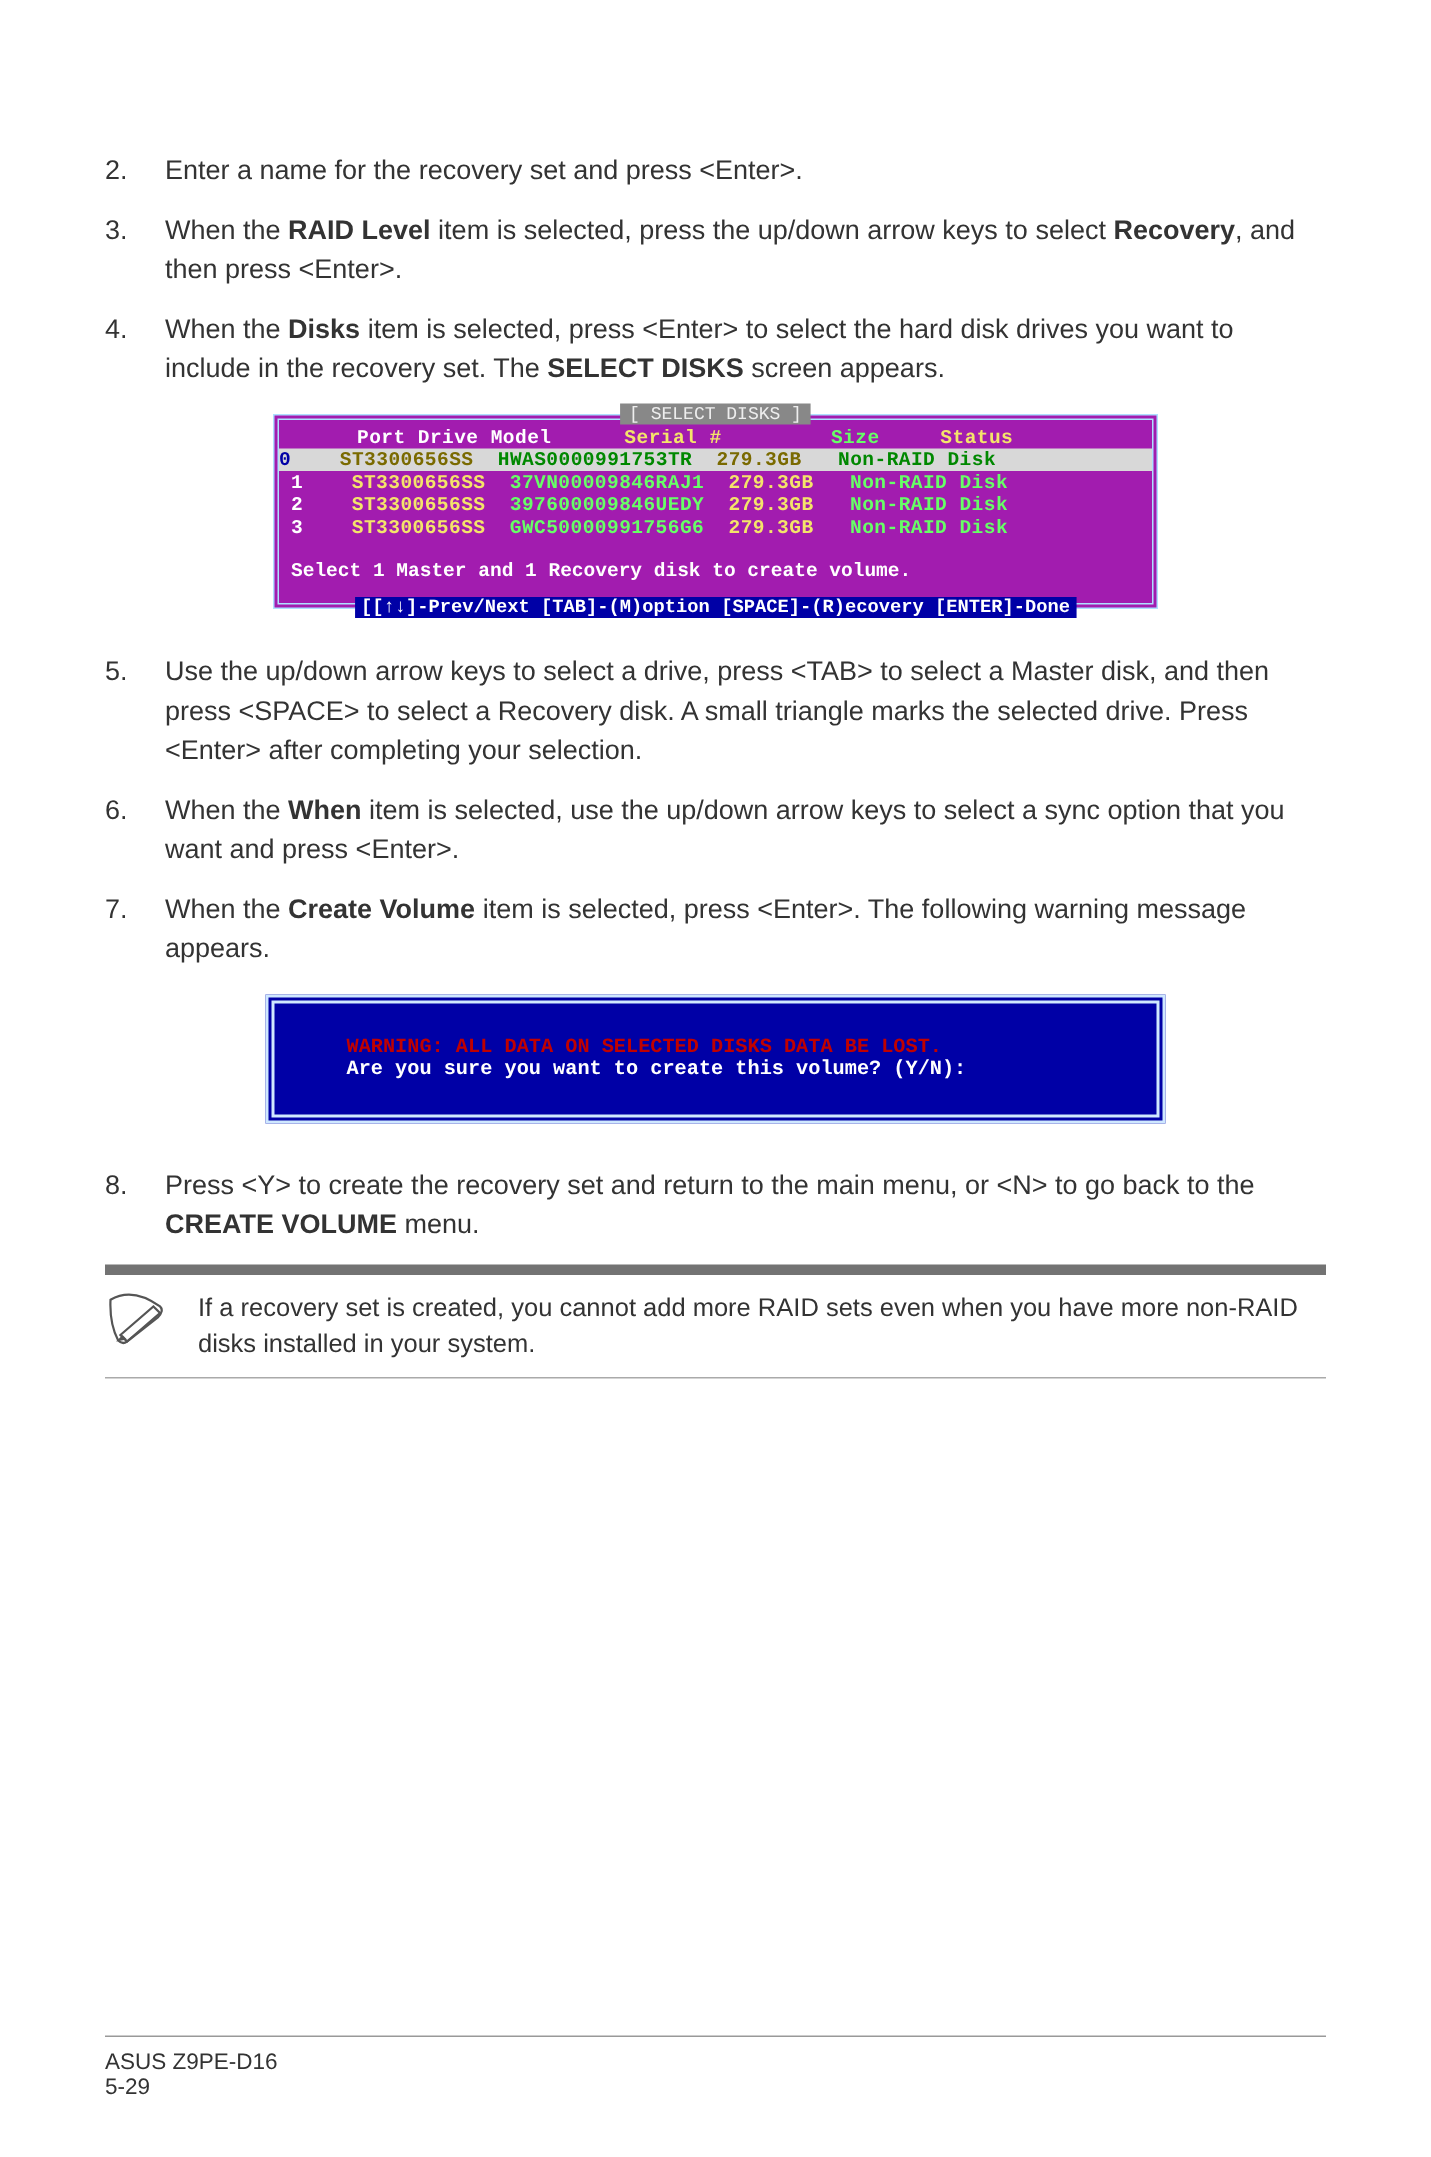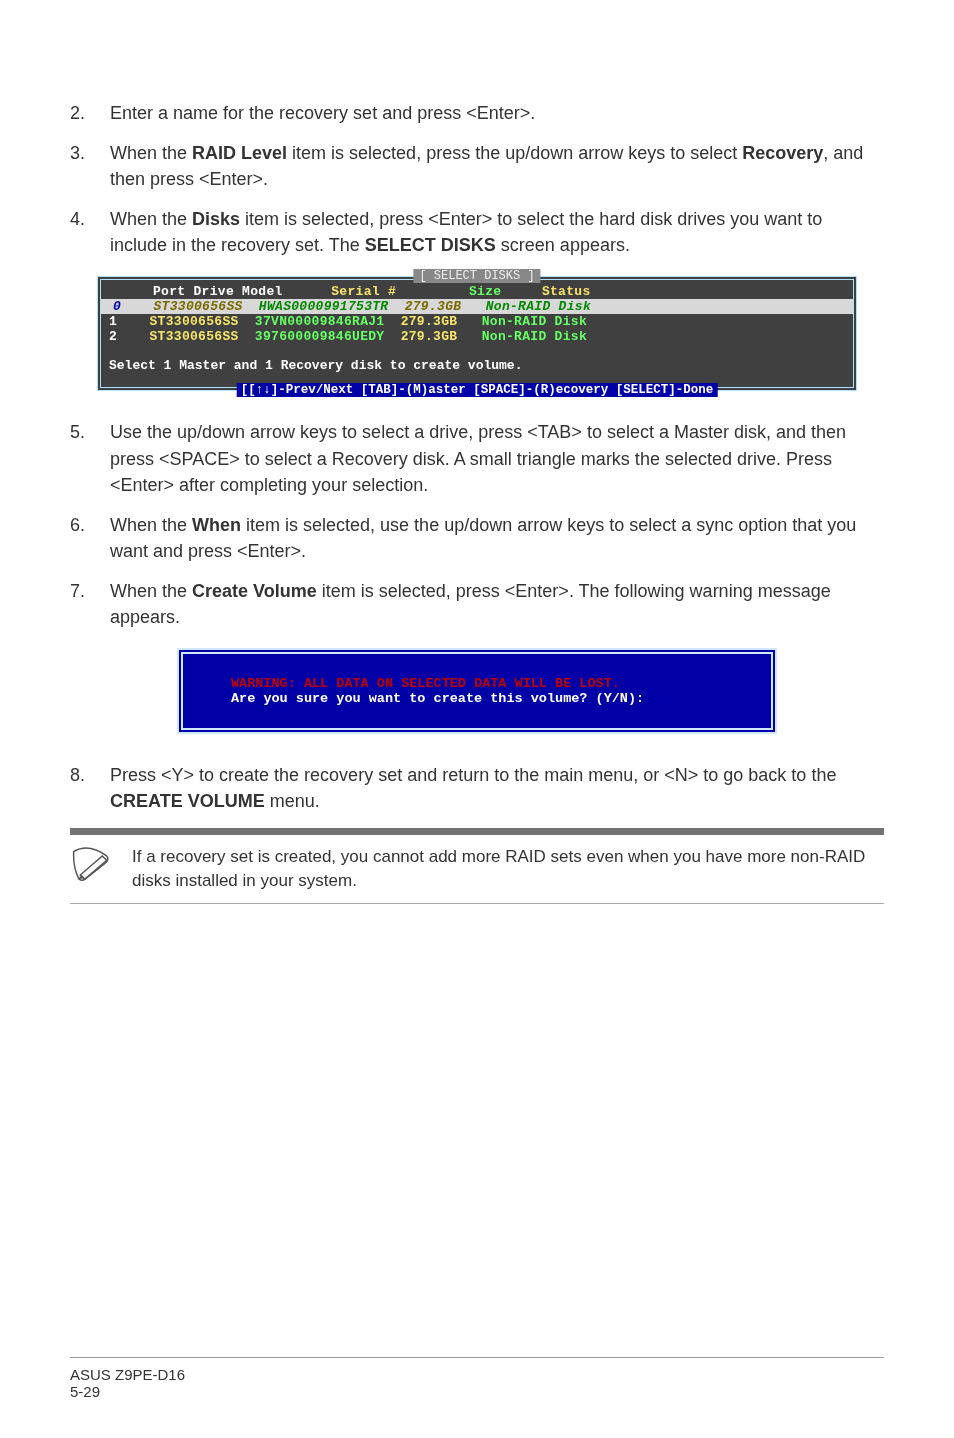--- a/index.html
+++ b/index.html
@@ -13,22 +13,22 @@
     padding: 100px 70px 40px 70px;
   }
   ol.main-list { list-style: none; }
   li.item { display: flex; margin-bottom: 14px; line-height: 1.45; }
   li.item .num { width: 40px; flex-shrink: 0; }
   li.item .txt { flex: 1; }
   b { font-weight: bold; }
 
   .bios-box {
     margin: 18px auto 28px auto;
-    width: 760px;
-    background: #404040;
+    width: 590px;
+    background: #a21caf;
     border: 4px double #aee0ff;
     font-family: "Courier New", monospace;
     font-size: 13px;
     color: #fff;
     padding: 0;
     position: relative;
   }
   .bios-title-wrap {
     position: relative;
     height: 0;
@@ -48,23 +48,22 @@
   .bios-row { white-space: pre; font-weight: bold; letter-spacing: 0.3px; }
   .bios-header { color: #fff; margin-left: 44px; }
   .yel { color: #f4e46a; }
   .grn { color: #66ff66; }
   .bios-highlight {
     background: #d8d8d8;
     color: #0000a6;
     display: inline-block;
     width: calc(100% + 16px);
     margin-left: -8px;
-    padding-left: 12px;
+    padding-left: 0;
     white-space: pre;
-    font-style: italic;
   }
   .bios-highlight .grn { color: #008800; }
   .bios-highlight .yel { color: #7a6a00; }
   .bios-msg { text-align: left; margin: 14px 0 10px 0; color: #fff; font-weight: bold; }
   .bios-footer-wrap {
     position: relative; height: 0;
   }
   .bios-footer {
     position: absolute;
     bottom: -10px;
@@ -148,24 +147,25 @@
 
 <div class="bios-box">
   <div class="bios-title-wrap">
       <span class="bios-title">[ SELECT DISKS ]</span>
     </div>
   <div class="bios-content">
     <div class="bios-row bios-header"><span>Port Drive Model</span>      <span class="yel">Serial #</span>         <span class="grn">Size</span>     <span class="yel">Status</span></div>
     <div class="bios-row"><span class="bios-highlight"><span>0</span>    <span class="yel">ST3300656SS</span>  <span class="grn">HWAS0000991753TR</span>  <span class="yel">279.3GB</span>   <span class="grn">Non-RAID Disk</span>     </span></div>
     <div class="bios-row"><span>1</span>    <span class="yel">ST3300656SS</span>  <span class="grn">37VN00009846RAJ1</span>  <span class="yel">279.3GB</span>   <span class="grn">Non-RAID Disk</span></div>
     <div class="bios-row"><span>2</span>    <span class="yel">ST3300656SS</span>  <span class="grn">397600009846UEDY</span>  <span class="yel">279.3GB</span>   <span class="grn">Non-RAID Disk</span></div>
+    <div class="bios-row"><span>3</span>    <span class="yel">ST3300656SS</span>  <span class="grn">GWC50000991756G6</span>  <span class="yel">279.3GB</span>   <span class="grn">Non-RAID Disk</span></div>
     <div class="bios-msg">Select 1 Master and 1 Recovery disk to create volume.</div>
   </div>
   <div class="bios-footer-wrap">
-      <span class="bios-footer">[[↑↓]-Prev/Next [TAB]-(M)aster [SPACE]-(R)ecovery [SELECT]-Done</span>
+      <span class="bios-footer">[[↑↓]-Prev/Next [TAB]-(M)option [SPACE]-(R)ecovery [ENTER]-Done</span>
     </div>
 </div>
 
 <ol class="main-list">
   <li class="item">
     <span class="num">5.</span>
     <span class="txt">Use the up/down arrow keys to select a drive, press &lt;TAB&gt; to select a Master disk, and then press &lt;SPACE&gt; to select a Recovery disk. A small triangle marks the selected drive. Press &lt;Enter&gt; after completing your selection.</span>
   </li>
 
   <li class="item">
@@ -177,21 +177,21 @@
 
   <li class="item">
     <span class="num">7.</span>
     <span class="txt">
       <span>When the </span><b>Create Volume</b><span> item is selected, press &lt;Enter&gt;. The following warning message appears.</span>
     </span>
   </li>
 </ol>
 
 <div class="warn-box">
-  <div class="danger">WARNING: ALL DATA ON SELECTED DATA WILL BE LOST.</div>
+  <div class="danger">WARNING: ALL DATA ON SELECTED DISKS DATA BE LOST.</div>
   <div class="prompt">Are you sure you want to create this volume? (Y/N):</div>
 </div>
 
 <ol class="main-list">
   <li class="item">
     <span class="num">8.</span>
     <span class="txt">
       <span>Press &lt;Y&gt; to create the recovery set and return to the main menu, or &lt;N&gt; to go back to the </span><b>CREATE VOLUME</b><span> menu.</span>
     </span>
   </li>

